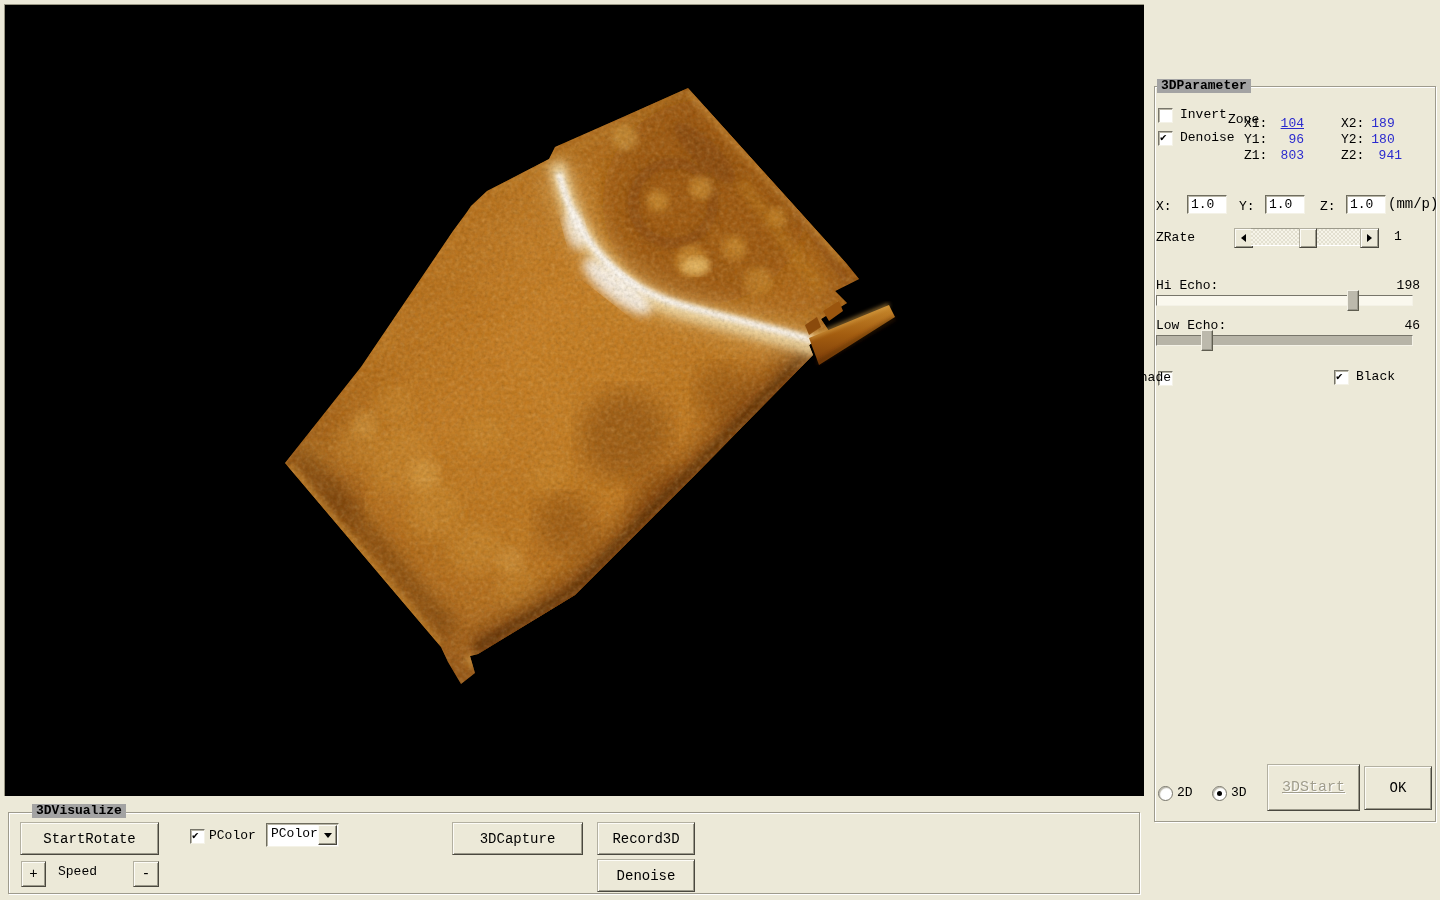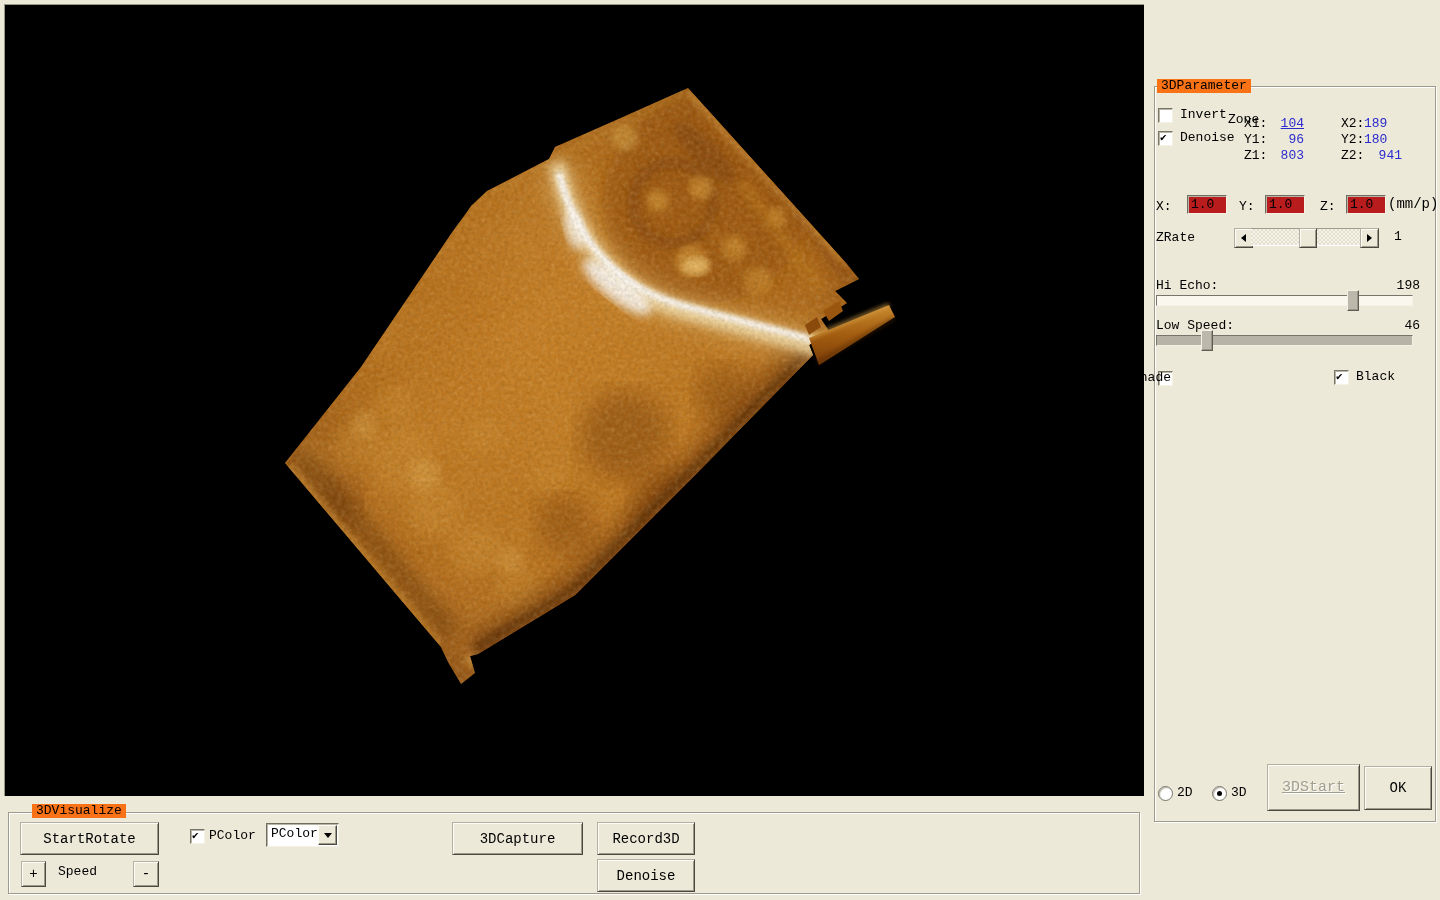--- a/index.html
+++ b/index.html
@@ -5,28 +5,28 @@
   html,body{margin:0;padding:0;background:#ece9d8;}
   #app{position:relative;width:1440px;height:900px;background:#ece9d8;overflow:hidden;
        font-family:"Liberation Mono",monospace;font-size:13px;color:#000;}
   .lbl{position:absolute;white-space:nowrap;line-height:15px;}
   .blue{color:#2a2ace;}
   
   .viewport{position:absolute;left:4px;top:4px;width:1139px;height:791px;background:#000;
             border-top:1px solid #9a9784;border-left:1px solid #9a9784;}
   
   .gbox{position:absolute;border:1px solid #9e9b8d;box-shadow:inset 1px 1px 0 #fff,1px 1px 0 #fff;}
-  .gbox-label{position:absolute;background:#f97316;padding:0 4px;line-height:14px;white-space:nowrap;}
+  .gbox-label{position:absolute;background:#a3a3a3;padding:0 4px;line-height:14px;white-space:nowrap;font-weight:bold;}
   
   .btn{position:absolute;background:#ece9d8;border:1px solid;border-color:#b3b0a1 #4a483f #4a483f #b3b0a1;
        box-shadow:inset 1px 1px 0 #fdfcf7,inset -1px -1px 0 #9c9a8b;
        display:flex;align-items:center;justify-content:center;font-size:14px;cursor:default;}
   .btn.disabled{color:#a09d8c;text-shadow:1px 1px 0 #fff;text-decoration:underline;}
   
-  input.field{position:absolute;background:#b91c1c;border:1px solid;border-color:#6f6d5f #f4f2e7 #f4f2e7 #6f6d5f;
+  input.field{position:absolute;background:#ffffff;border:1px solid;border-color:#6f6d5f #f4f2e7 #f4f2e7 #6f6d5f;
        box-shadow:inset 1px 1px 0 #b8b5a6;font:13px "Liberation Mono",monospace;padding:1px 3px;}
   
   .cb{position:absolute;width:13px;height:13px;background:#fff;border:1px solid;
       border-color:#77756a #f4f2e7 #f4f2e7 #77756a;box-shadow:inset 1px 1px 0 #b8b5a6;}
   .cb.checked::after{content:"✔";position:absolute;left:1px;top:-1px;font-size:11px;font-weight:bold;color:#000;}
   .radio{position:absolute;width:13px;height:13px;border-radius:50%;background:#fff;
       border:1px solid #77756a;box-shadow:inset 1px 1px 1px #b8b5a6;}
   .radio.selected::after{content:"";position:absolute;left:4px;top:4px;width:5px;height:5px;border-radius:50%;background:#000;}
   
   .track{position:absolute;height:9px;border:1px solid;border-color:#77756a #f4f2e7 #f4f2e7 #77756a;}
@@ -201,25 +201,25 @@
 
   <span class="cb" style="left:1158px;top:108px;"></span>
   <span class="lbl" style="left:1180px;top:107px;">Invert</span>
   <span class="cb checked" style="left:1158px;top:131px;"></span>
   <span class="lbl" style="left:1180px;top:130px;">Denoise</span>
 
   <span class="lbl" style="left:1228px;top:100px;margin-top:12px;">Zone</span>
   <span class="lbl" style="left:1244px;top:116px;">X1:</span>
   <span class="lbl blue" style="left:1268px;top:116px;width:36px;text-align:right;text-decoration:underline;">104</span>
   <span class="lbl" style="left:1341px;top:116px;">X2:</span>
-  <span class="lbl blue" style="left:1364px;top:116px;width:38px;text-align:left;">189</span>
+  <span class="lbl blue" style="left:1364px;top:116px;width:38px;text-align:center;">189</span>
   <span class="lbl" style="left:1244px;top:132px;">Y1:</span>
   <span class="lbl blue" style="left:1268px;top:132px;width:36px;text-align:right;">96</span>
   <span class="lbl" style="left:1341px;top:132px;">Y2:</span>
-  <span class="lbl blue" style="left:1364px;top:132px;width:38px;text-align:left;">180</span>
+  <span class="lbl blue" style="left:1364px;top:132px;width:38px;text-align:center;">180</span>
   <span class="lbl" style="left:1244px;top:148px;">Z1:</span>
   <span class="lbl blue" style="left:1268px;top:148px;width:36px;text-align:right;">803</span>
   <span class="lbl" style="left:1341px;top:148px;text-align:center;">Z2:</span>
   <span class="lbl blue" style="left:1364px;top:148px;width:38px;text-align:right;">941</span>
 
   <span class="lbl" style="left:1156px;top:199px;">X:</span>
   <input class="field" style="left: 1187px; top: 195px; width: 32px; height: 15px;" value="1.0">
   <span class="lbl" style="left:1239px;top:199px;">Y:</span>
   <input class="field" style="left: 1265px; top: 195px; width: 32px; height: 15px;" value="1.0">
   <span class="lbl" style="left:1320px;top:199px;">Z:</span>
@@ -238,21 +238,21 @@
       </div>
   </div>
   <span class="lbl" style="left:1394px;top:229px;">1</span>
 
   <span class="lbl" style="left:1156px;top:278px;">Hi Echo:</span>
   <span class="lbl" style="left:1380px;top:278px;width:40px;text-align:right;">198</span>
   <div class="track hi" style="left:1156px;top:295px;width:255px;">
     <div class="thumb" style="left: calc(77.6471% - 7.76471px);"></div>
   </div>
 
-  <span class="lbl" style="left:1156px;top:318px;">Low Speed:</span>
+  <span class="lbl" style="left:1156px;top:318px;">Low Echo:</span>
   <span class="lbl" style="left:1380px;top:318px;width:40px;text-align:right;">46</span>
   <div class="track lo" style="left:1156px;top:335px;width:255px;">
     <div class="thumb" style="left: calc(18.0392% - 1.80392px);"></div>
   </div>
 
   <span class="cb" style="left:1158px;top:371px;"></span>
   <span class="lbl" style="left:1132px;top:370px;">Shade</span>
   <span class="cb checked" style="left:1334px;top:370px;"></span>
   <span class="lbl" style="left:1356px;top:369px;">Black</span>
 

